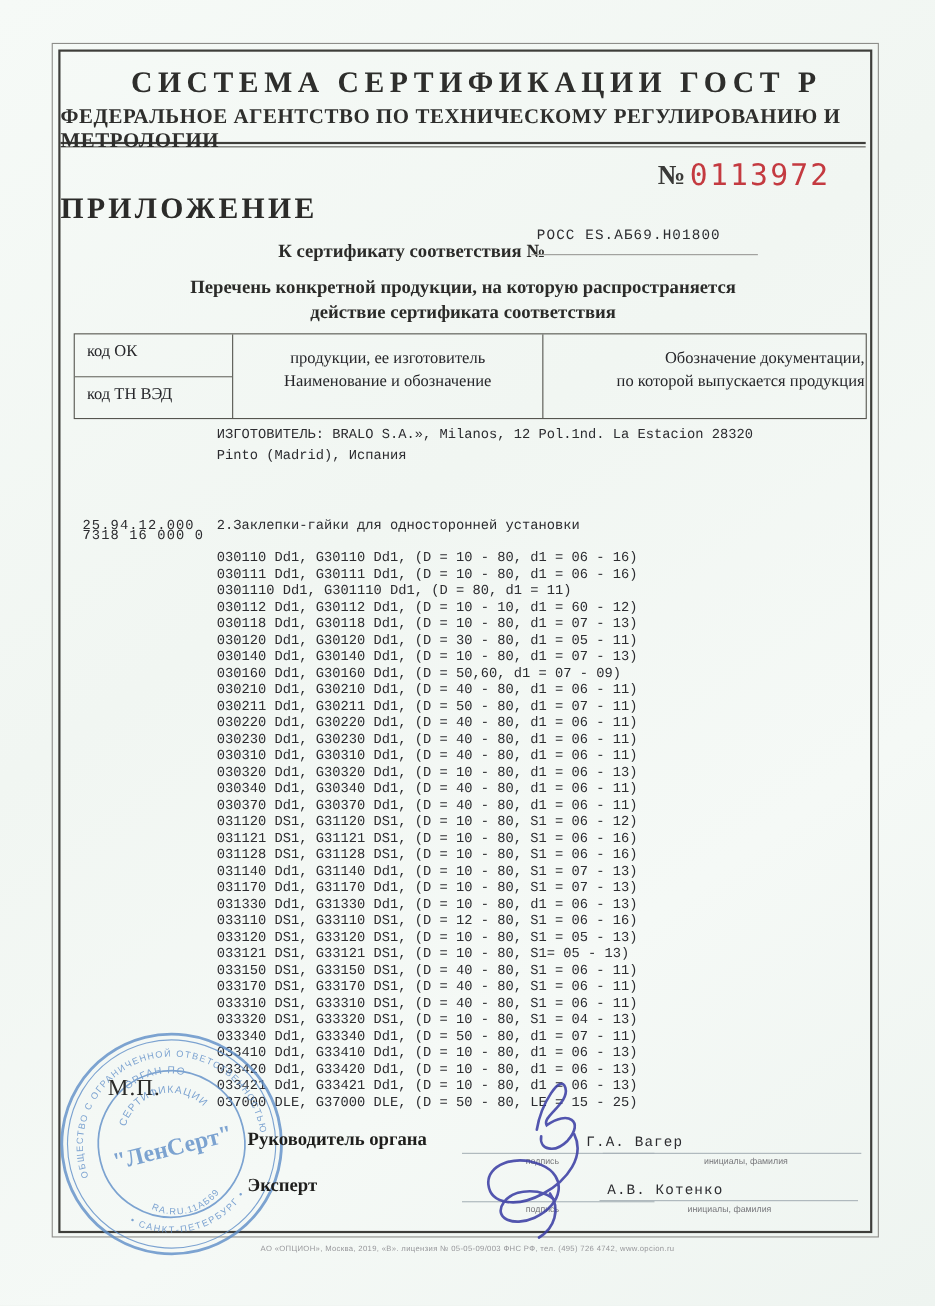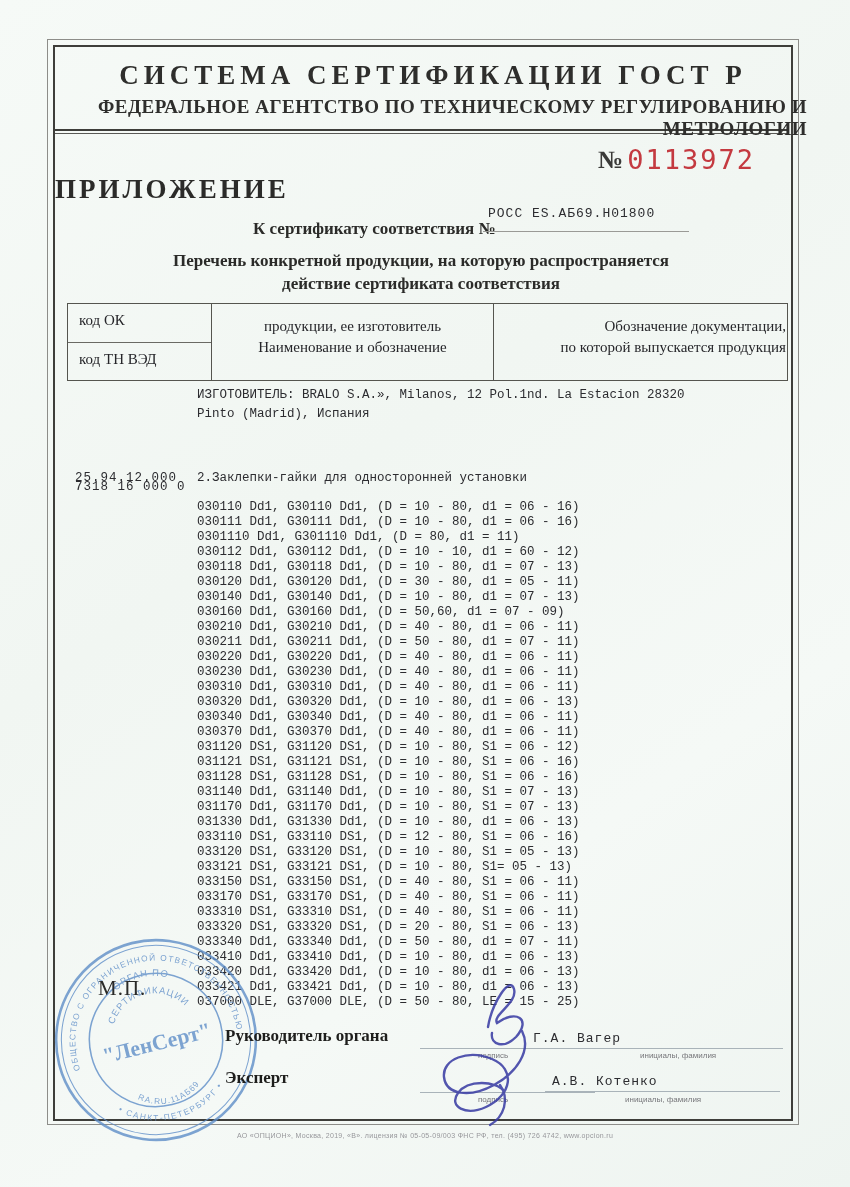--- a/index.html
+++ b/index.html
@@ -27,22 +27,22 @@
     border-bottom:2px solid #3e3e3a;
   }
   .header-underline{
     position:absolute;left:55px;top:133px;width:732px;height:1px;background:#5a5a56;
   }
   .title1{
     position:absolute;left:55px;top:60px;width:732px;text-align:center;
     font-size:27px;font-weight:bold;letter-spacing:5px;color:#2e2e2c;padding-left:12px;
   }
   .title2{
-    position:absolute;left:55px;top:96px;width:732px;text-align:right;
-    font-size:19px;font-weight:bold;letter-spacing:0.5px;color:#2e2e2c;padding-left:20px;
+    position:absolute;left:55px;top:96px;width:732px;text-align:left;
+    font-size:19px;font-weight:bold;letter-spacing:0.5px;color:#2e2e2c;
   }
   .blank-number{
     position:absolute;left:598px;top:144px;white-space:nowrap;
   }
   .blank-number .nosign{font-size:25px;color:#3a3a38;font-weight:bold;font-family:"Liberation Serif",serif;}
   .blank-number .digits{
     font-family:"DejaVu Sans Mono",monospace;font-size:27px;letter-spacing:2px;
     color:#c43a40;vertical-align:-1px;
   }
   .doc-title{
@@ -183,21 +183,21 @@
       <div class="product-line">031128 DS1, G31128 DS1, (D = 10 - 80, S1 = 06 - 16)</div>
       <div class="product-line">031140 Dd1, G31140 Dd1, (D = 10 - 80, S1 = 07 - 13)</div>
       <div class="product-line">031170 Dd1, G31170 Dd1, (D = 10 - 80, S1 = 07 - 13)</div>
       <div class="product-line">031330 Dd1, G31330 Dd1, (D = 10 - 80, d1 = 06 - 13)</div>
       <div class="product-line">033110 DS1, G33110 DS1, (D = 12 - 80, S1 = 06 - 16)</div>
       <div class="product-line">033120 DS1, G33120 DS1, (D = 10 - 80, S1 = 05 - 13)</div>
       <div class="product-line">033121 DS1, G33121 DS1, (D = 10 - 80, S1= 05 - 13)</div>
       <div class="product-line">033150 DS1, G33150 DS1, (D = 40 - 80, S1 = 06 - 11)</div>
       <div class="product-line">033170 DS1, G33170 DS1, (D = 40 - 80, S1 = 06 - 11)</div>
       <div class="product-line">033310 DS1, G33310 DS1, (D = 40 - 80, S1 = 06 - 11)</div>
-      <div class="product-line">033320 DS1, G33320 DS1, (D = 20 - 80, S1 = 06 - 13)</div>
+      <div class="product-line">033320 DS1, G33320 DS1, (D = 10 - 80, S1 = 04 - 13)</div>
       <div class="product-line">033340 Dd1, G33340 Dd1, (D = 50 - 80, d1 = 07 - 11)</div>
       <div class="product-line">033410 Dd1, G33410 Dd1, (D = 10 - 80, d1 = 06 - 13)</div>
       <div class="product-line">033420 Dd1, G33420 Dd1, (D = 10 - 80, d1 = 06 - 13)</div>
       <div class="product-line">033421 Dd1, G33421 Dd1, (D = 10 - 80, d1 = 06 - 13)</div>
       <div class="product-line">037000 DLE, G37000 DLE, (D = 50 - 80, LE = 15 - 25)</div>
     </div>
 
   <svg class="stamp" viewBox="-100 -100 200 200">
     <g fill="none" stroke="#5f8ec8">
       <circle cx="0" cy="0" r="96" stroke-width="2.5"></circle>

